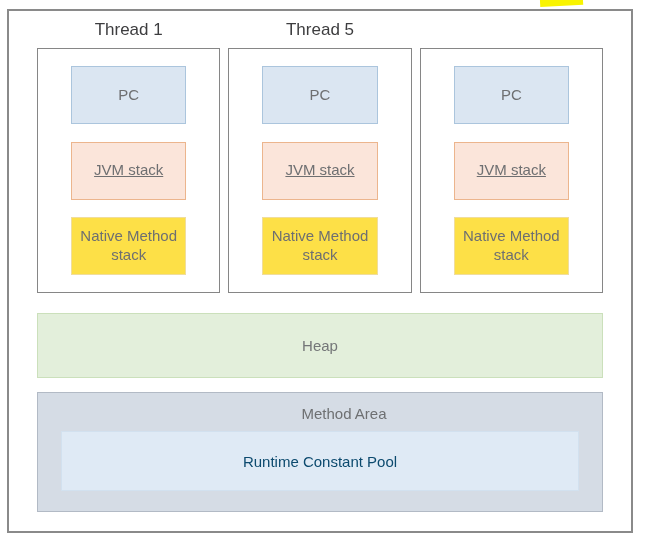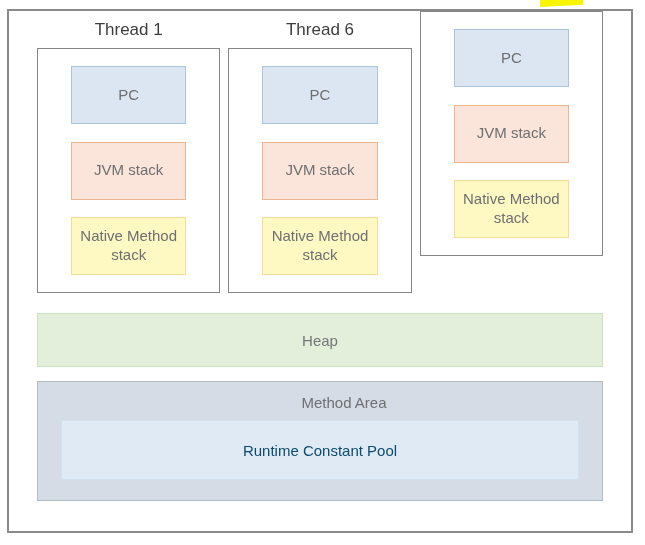--- a/index.html
+++ b/index.html
@@ -30,20 +30,21 @@
     width: 626px;
     height: 524px;
     box-sizing: border-box;
     border: 2px solid #8a8a8a;
     background: #ffffff;
     padding: 0 28px;
   }
   .threads-row {
     display: flex;
     gap: 8px;
+    align-items: flex-end;
   }
   .thread {
     flex: 1;
     display: flex;
     flex-direction: column;
     min-width: 0;
   }
   .thread-label {
     height: 37px;
     display: flex;
@@ -74,28 +75,29 @@
     line-height: 1.25;
     color: #6e6f71;
   }
   .cell-pc {
     background: #dbe6f2;
     border-color: #abc5dd;
   }
   .cell-jvm {
     background: #fbe5da;
     border-color: #ecb58d;
+    text-decoration: underline;
   }
   .cell-native {
-    background: #fef9c3;
+    background: #fde047;
     border-color: #f0dd9c;
   }
   .heap-bar {
     margin-top: 20px;
-    height: 54px;
+    height: 65px;
     box-sizing: border-box;
     background: #e3efdb;
     border: 1px solid #cbe0bb;
     display: flex;
     align-items: center;
     justify-content: center;
     font-size: 15px;
     color: #747678;
   }
   .method-area {
@@ -137,21 +139,21 @@
     <div class="thread">
       <div class="thread-label">Thread 1</div>
       <div class="thread-box">
         <div class="cell cell-pc">PC</div>
         <div class="cell cell-jvm">JVM stack</div>
         <div class="cell cell-native">Native Method stack</div>
       </div>
     </div>
 
     <div class="thread">
-      <div class="thread-label">Thread 6</div>
+      <div class="thread-label">Thread 5</div>
       <div class="thread-box">
         <div class="cell cell-pc">PC</div>
         <div class="cell cell-jvm">JVM stack</div>
         <div class="cell cell-native">Native Method stack</div>
       </div>
     </div>
 
     <div class="thread">
       <div class="thread-box">
         <div class="cell cell-pc">PC</div>

